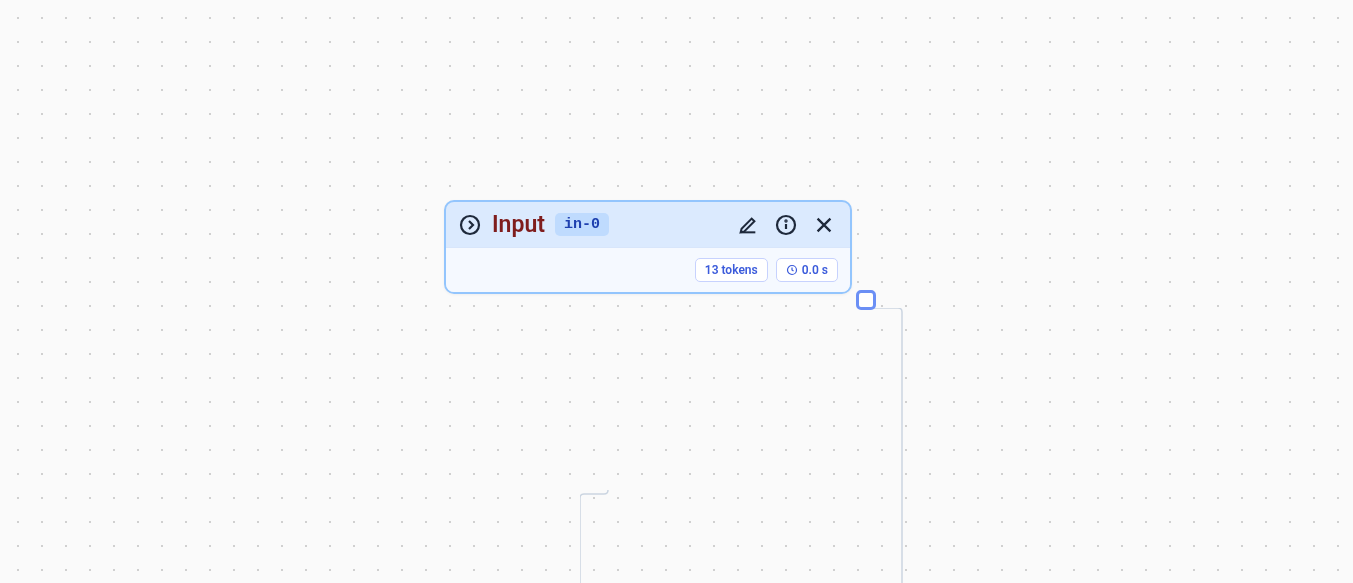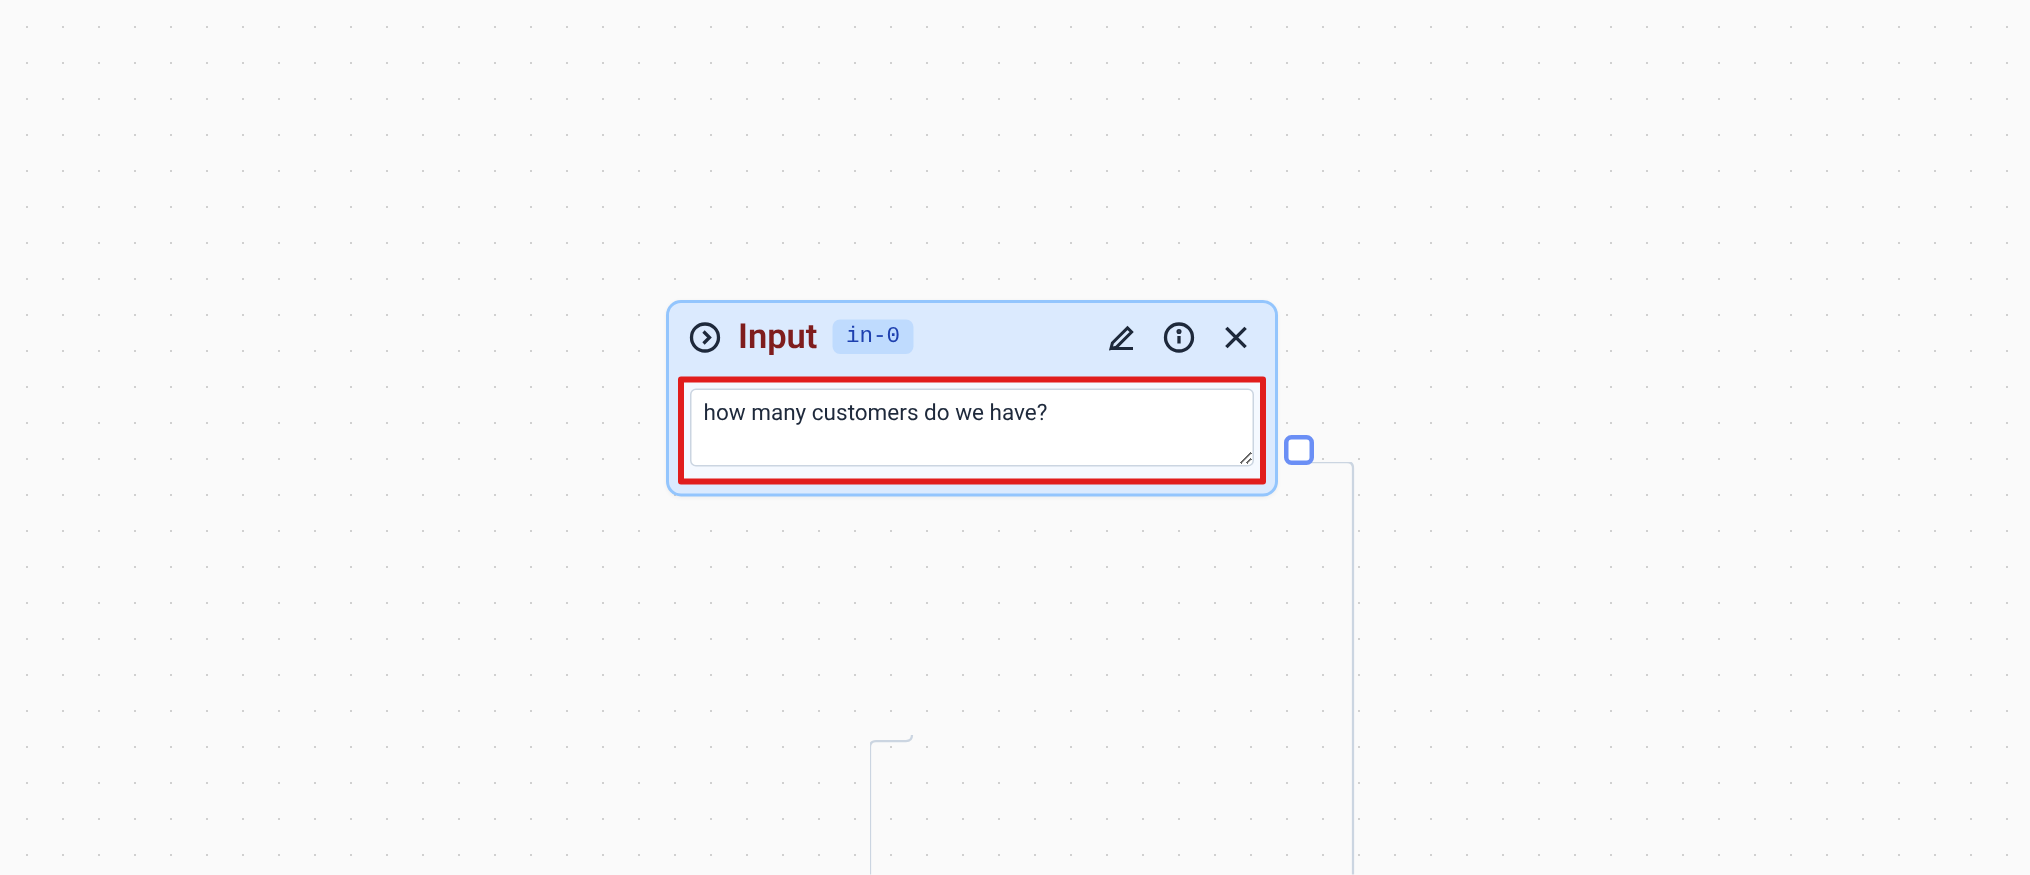--- a/index.html
+++ b/index.html
@@ -41,21 +41,21 @@
     .node-title {
       font-size: 23px;
       font-weight: 600;
       color: #7f1d1d;
     }
     .node-id-badge {
       background: #bfdbfe;
       color: #1e40af;
       font-family: 'Courier New', monospace;
       font-size: 15px;
-      font-weight: 400;
+      font-weight: 700;
       padding: 3px 9px;
       border-radius: 5px;
     }
     .header-spacer {
       flex: 1;
     }
     .header-action {
       width: 24px;
       height: 24px;
       display: flex;
@@ -158,20 +158,27 @@
         <path d="M12 11 L12 16"></path>
         <circle cx="12" cy="8" r="0.6" fill="currentColor"></circle>
       </svg>
     </span>
     <span class="header-action">
       <svg width="22" height="22" viewBox="0 0 24 24" fill="none" stroke="currentColor" stroke-width="2.5">
         <path d="M5 5 L19 19 M19 5 L5 19"></path>
       </svg>
     </span>
   </div>
-  <div class="node-body">
-    <div class="highlight-frame">
-      <textarea class="input-textarea" placeholder="" style="">how many customers do we have?</textarea>
-    </div>
+  <div class="node-footer">
+    <span class="stat-badge">
+      <span>13 tokens</span>
+    </span>
+    <span class="stat-badge">
+      <svg width="12" height="12" viewBox="0 0 24 24" fill="none" stroke="currentColor" stroke-width="2.4">
+        <circle cx="12" cy="12" r="9"></circle>
+        <path d="M12 7 L12 12 L15 14"></path>
+      </svg>
+      <span>0.0 s</span>
+    </span>
   </div>
 </div>
 
 <div class="output-handle"></div>
 
 </body></html>

